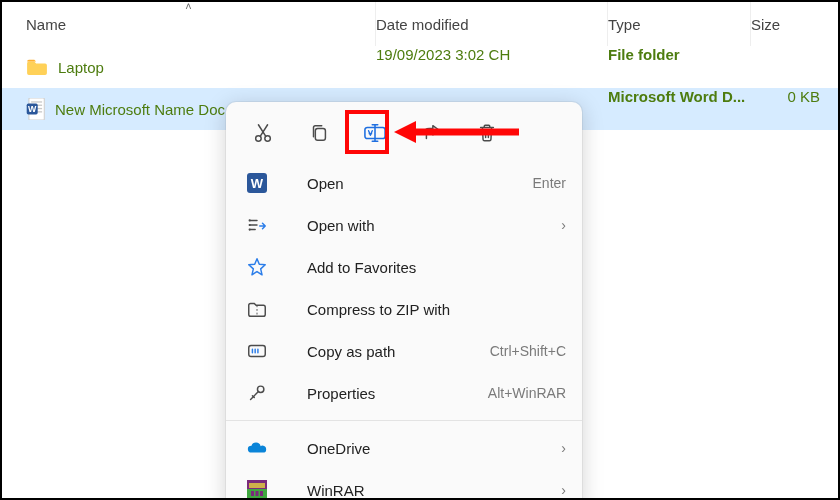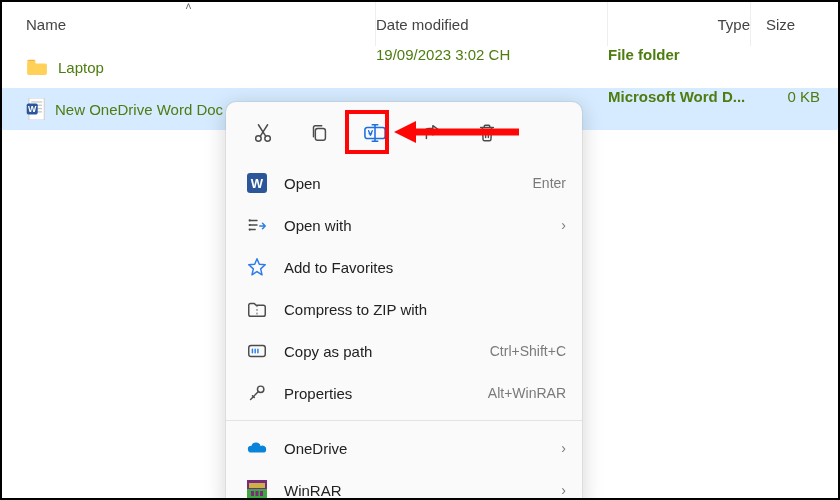--- a/index.html
+++ b/index.html
@@ -2,22 +2,22 @@
 <html><head>
   <meta charset="utf-8">
   <style>
     * { box-sizing:border-box; margin:0; padding:0; font-family:"Segoe UI",Arial,sans-serif; -webkit-font-smoothing:antialiased; }
     body { width:840px; height:500px; background:#fff; border:2px solid #000; overflow:hidden; position:relative; }
 
     
     .hdr { display:flex; align-items:center; height:44px; font-size:15px; color:#444; }
     .c-name { flex:0 0 374px; padding-left:24px; position:relative; }
     .c-date { flex:0 0 232px; }
-    .c-type { flex:0 0 143px;justify-content:flex-end; }
-    .c-size { flex:1; text-align:right; padding-right:28px;justify-content:center; }
+    .c-type { flex:0 0 143px; }
+    .c-size { flex:1; text-align:right; padding-right:28px; }
     .hdr .c-name, .hdr .c-date, .hdr .c-type, .hdr .c-size { border-right:1px solid #eee; height:100%; display:flex; align-items:center; }
     .hdr .c-size { border-right:none; }
     .sort-caret { position:absolute; left:50%; top:-2px; transform:translateX(-50%); font-size:11px; color:#666; }
 
     
     .row { display:flex; height:42px; font-size:15px; color:#4d7c0f; }
     .row.sel { background:#d6ebff; }
     .cell-name { flex:0 0 374px; padding-left:24px; display:flex; align-items:center; gap:10px; }
     .cell-date { flex:0 0 232px; }
     .cell-type { flex:0 0 143px; white-space:nowrap; overflow:hidden; text-overflow:ellipsis;font-weight:bold; }
@@ -26,21 +26,21 @@
     .folder-ico { width:22px; height:18px; }
     .word-ico   { width:19px; height:22px; }
 
     
     .menu { position:absolute; left:224px; top:100px; width:356px; background:#fafafa; border-radius:10px; box-shadow:0 4px 22px rgba(0,0,0,.18),0 0 0 1px rgba(0,0,0,.05); padding:8px 0 0; }
     .toolbar { display:flex; align-items:center; gap:22px; padding:6px 14px 12px 20px; }
     .toolbar .slot { width:34px; height:34px; display:flex; align-items:center; justify-content:center; border-radius:4px; }
     .highlight-box { position:absolute; left:119px; top:8px; width:44px; height:44px; border:4px solid #ff0606; z-index:3; }
     .mi { display:flex; align-items:center; gap:16px; height:42px; padding:0 16px 0 20px; font-size:15px; color:#222; }
     .mi .mi-ico { width:22px; height:22px; flex:0 0 22px; display:flex; align-items:center; justify-content:center; }
-    .mi .mi-label { flex:1; }
+    .mi .mi-label { flex:1;margin-left:23px; }
     .mi .mi-short { color:#7a7a7a; font-size:14px; }
     .mi .chev { color:#7a7a7a; font-size:14px; }
     .sep { height:1px; background:#e3e3e3; margin:6px 0; }
 
     svg { display:block; }
 
     
     .arrow { position:absolute; left:392px; top:115px; z-index:5; }
   </style>
 </head>
@@ -79,21 +79,21 @@
   <div class="cell-name">
     <svg class="word-ico" viewBox="0 0 16 20">
         <rect x="2" y="0" width="14" height="20" rx="1" fill="#fff" stroke="#d0d0d0"></rect>
         <rect x="4" y="3" width="10" height="1.2" fill="#c9c9c9"></rect>
         <rect x="4" y="6" width="10" height="1.2" fill="#c9c9c9"></rect>
         <rect x="4" y="9" width="10" height="1.2" fill="#c9c9c9"></rect>
         <rect x="4" y="12" width="10" height="1.2" fill="#c9c9c9"></rect>
         <rect x="0" y="5" width="10" height="10" rx="1.5" fill="#2B579A"></rect>
         <text x="5" y="13" text-anchor="middle" font-size="8" font-weight="700" fill="#fff" font-family="Arial">W</text>
       </svg>
-    <span>New OneDrive Word Doc</span>
+    <span>New Microsoft Name Doc</span>
   </div>
   <div class="cell-date"></div>
   <div class="cell-type">Microsoft Word D...</div>
   <div class="cell-size">0 KB</div>
 </div>
 
 <div class="menu">
   <div class="highlight-box"></div>
 
   <div class="toolbar">

